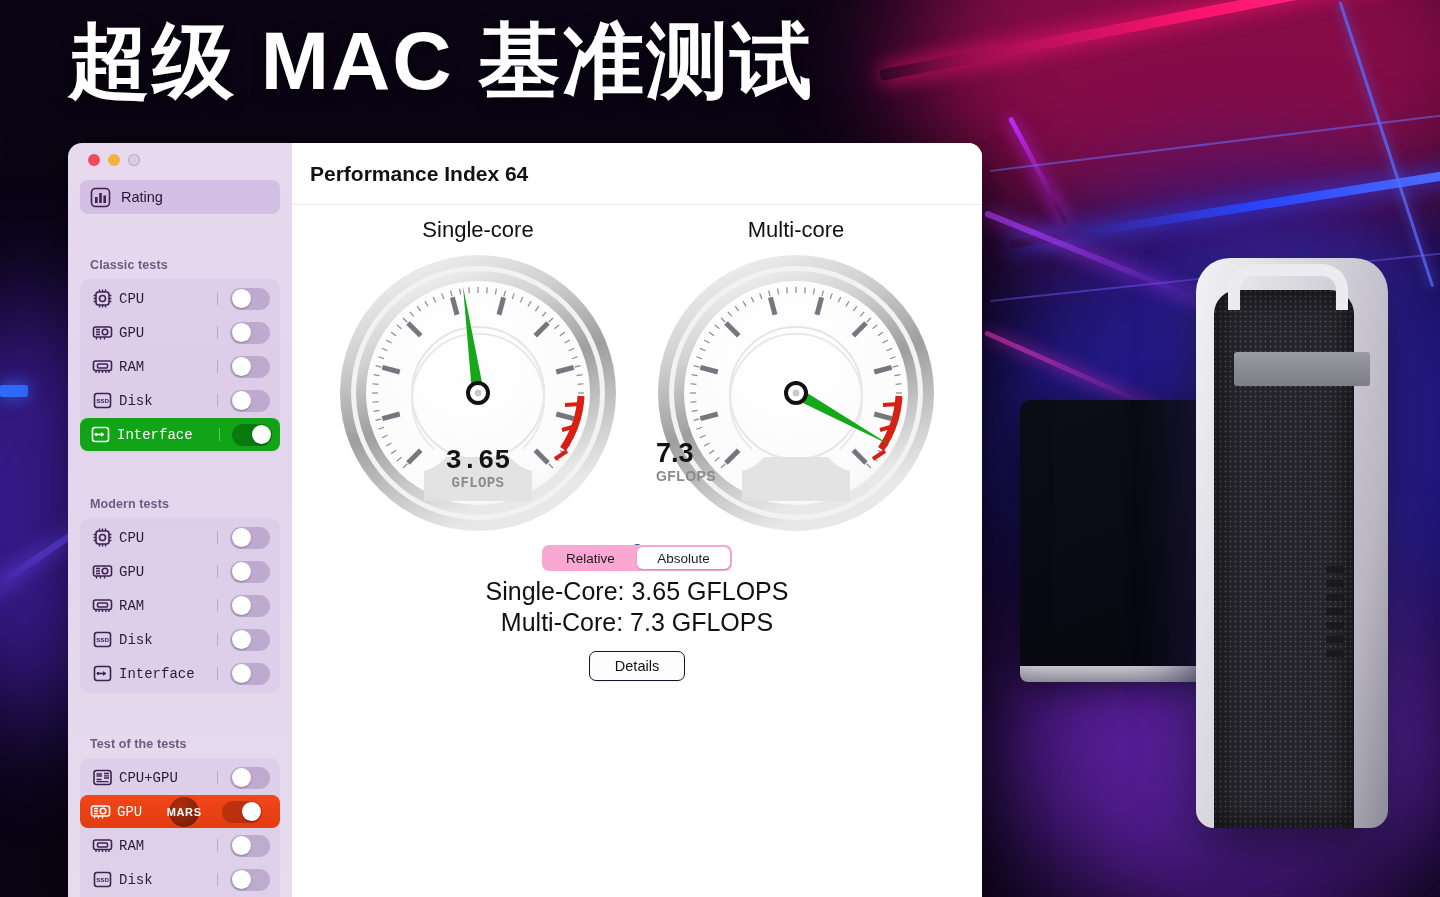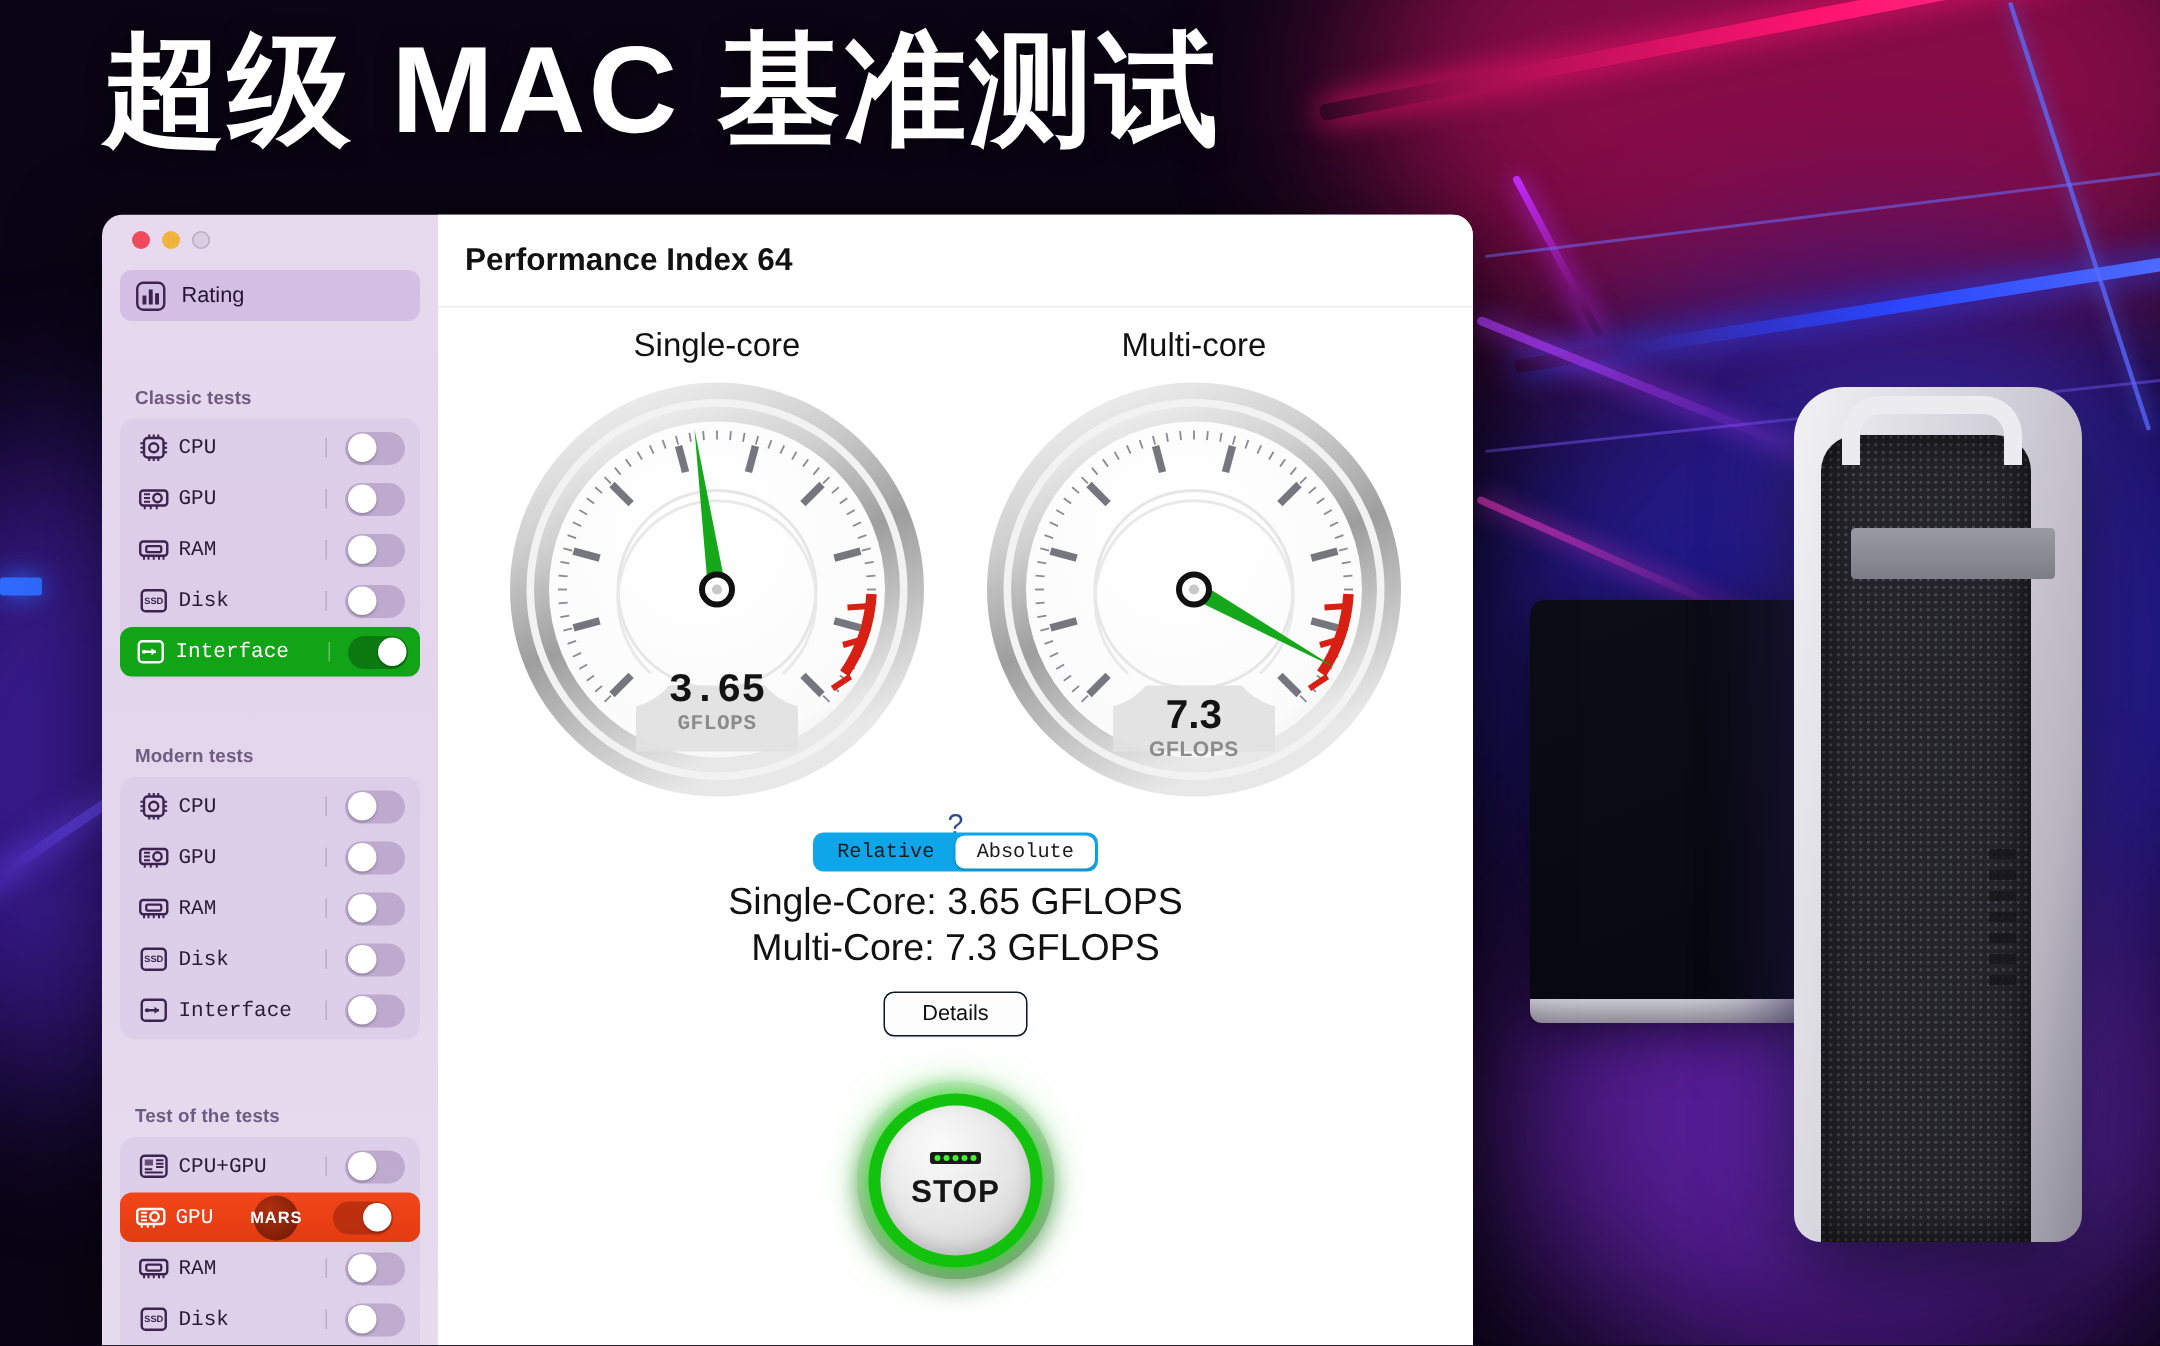--- a/index.html
+++ b/index.html
@@ -175,23 +175,23 @@
   .gauge-col { width:300px; text-align:center; }
   .gauge-label { font-size:22px; color:#111; margin-bottom:10px; }
   .gauge-wrap { width:280px; height:280px; margin:0 auto; position:relative; }
 
   #help-q {
     position:absolute; left:50%; transform:translateX(-50%);
     top:335px; font-size:19px; color:#2b4b8f; font-weight:500;
   }
 
   #seg {
-    margin:22px auto 0; width:190px; height:26px;
-    background:#0ea5e9; border-radius:7px;
-    display:flex; padding:2px; position:relative;font-family:Liberation Mono, monospace;
+    margin:12px auto 0; width:190px; height:26px;
+    background:#f9a8d4; border-radius:7px;
+    display:flex; padding:2px; position:relative;
   }
   .seg-item {
     flex:1; display:flex; align-items:center; justify-content:center;
     font-size:13.5px; color:#1b1b1b; border-radius:6px;
   }
   .seg-item.selected { background:#fff; box-shadow:0 1px 2px rgba(0,0,0,.18); }
 
   .result-line { text-align:center; font-size:25px; color:#111; margin-top:6px; }
   .result-line.second { margin-top:2px; }
 
@@ -729,48 +729,34 @@
               </g>
             <path d="M 225 196 A 104 104 0 0 0 243 143" fill="none" stroke="#d81f14" stroke-width="7"></path>
             <path d="M 217 206 l 12 -8 M 224 177 l 14 -4 M 227 152 l 15 -1" stroke="#d81f14" stroke-width="4"></path>
             <circle cx="140" cy="140" r="66" fill="none" stroke="#e6e6e6" stroke-width="2"></circle>
             <path d="M 96 196 A 66 66 0 1 1 184 196" fill="none" stroke="#e9e9e9" stroke-width="2"></path>
             <path d="M 140 180 L 140 148 L 146 140 L 140 32 L 134 140 L 140 148 Z" fill="#15a81a" transform="rotate(119 140 140)"></path>
             <circle cx="140" cy="140" r="10" fill="#fff" stroke="#111" stroke-width="4"></circle>
             <circle cx="140" cy="140" r="3.4" fill="#c9c9c9"></circle>
             <path d="M 86 218 Q 100 214 108 204 L 172 204 Q 180 214 194 218 L 194 248 L 86 248 Z" fill="#e2e2e2" opacity=".95"></path>
           </svg>
-          <div style="position:absolute;left:0;right:0;top:208px;text-align:center;">
+          <div style="position:absolute;left:0;right:0;top:185px;text-align:left;">
             <div style="font-size:27px;font-weight:bold;color:#131313;">7.3</div>
             <div style="font-size:14px;color:#8b8b8b;font-weight:bold;letter-spacing:.4px;margin-top:-1px;">GFLOPS</div>
           </div>
         </div>
       </div>
 
       <div id="help-q">?</div>
     </div>
 
     <div id="seg">
       <div class="seg-item">Relative</div>
       <div class="seg-item selected">Absolute</div>
     </div>
 
     <div class="result-line">Single-Core: 3.65 GFLOPS</div>
     <div class="result-line second">Multi-Core: 7.3 GFLOPS</div>
 
     <button id="details-btn">Details</button>
 
-    <div id="stop-wrap">
-      <div id="stop-outer"></div>
-      <div id="stop-ring"></div>
-      <div id="stop-face">
-        <div id="stop-leds">
-            <i></i>
-            <i></i>
-            <i></i>
-            <i></i>
-            <i></i>
-          </div>
-        <div id="stop-text">STOP</div>
-      </div>
-    </div>
   </div>
 </div>
 
 </body></html>

